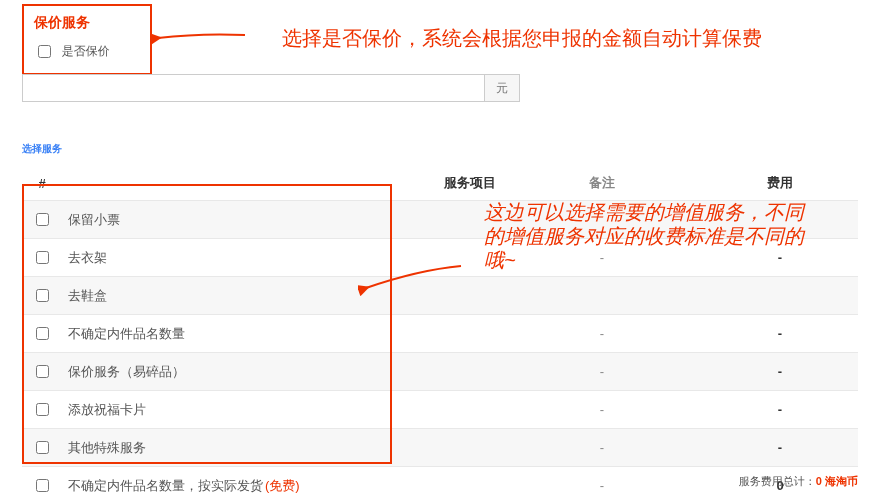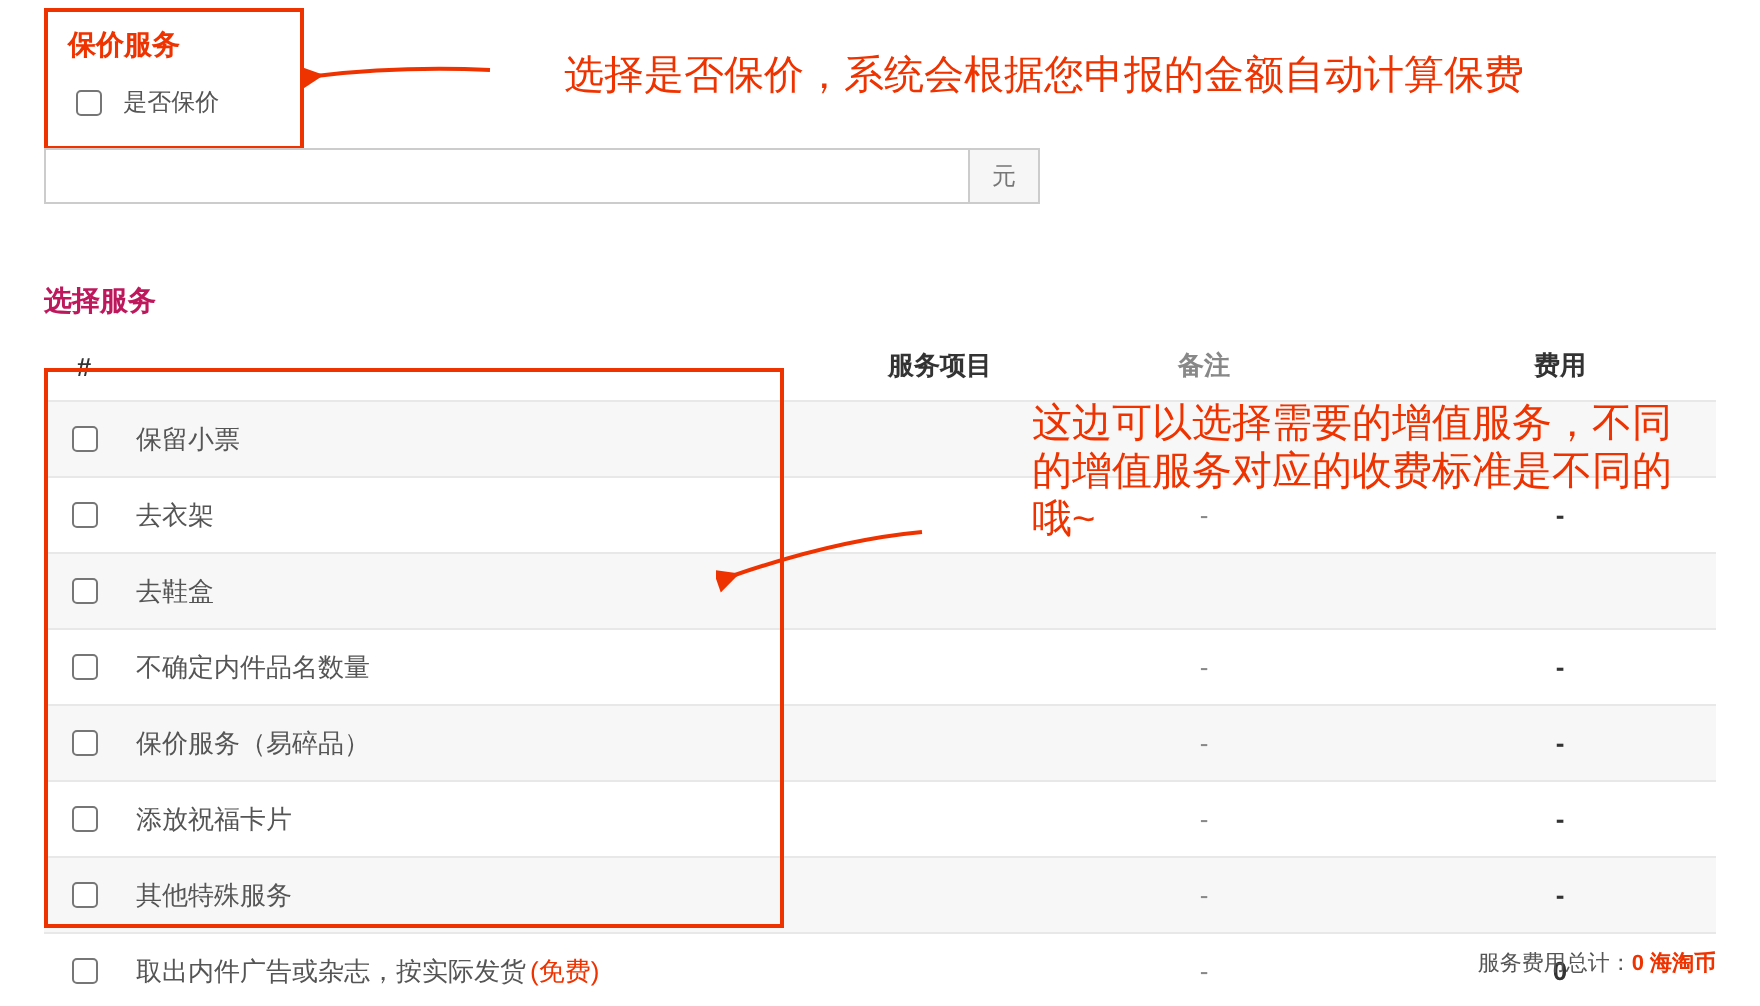--- a/index.html
+++ b/index.html
@@ -23,26 +23,26 @@
     font-size:13px; color:#333; background:#fff; outline:none;
   }
   .amount-row .unit {
     width:36px; height:28px; border:1px solid #ccc; background:#f6f6f6;
     display:flex; align-items:center; justify-content:center; font-size:12px; color:#777;
   }
 
   
   .anno { position:absolute; color:#e30; font-size:20px; line-height:24px; white-space:nowrap;margin-left:34px; }
   .anno1 { left:248px; top:26px; }
-  .anno2 { left:482px; top:200px; text-align:left; }
+  .anno2 { left:450px; top:200px; text-align:left;font-style:italic; }
 
   .arrow-svg { position:absolute; pointer-events:none; }
 
   
-  .svc-title { position:absolute; left:22px; top:142px; color:#be185d; font-weight:bold; font-size:14px; }
+  .svc-title { position:absolute; left:22px; top:142px; color:#3b82f6; font-weight:bold; font-size:10px; }
   .svc-table { position:absolute; left:22px; top:168px; width:836px; border-collapse:collapse; }
   .svc-table th { text-align:right; font-size:13px; font-weight:bold; color:#333; padding:6px 6px 8px 6px; }
   .svc-table th.note, .svc-table th.fee { text-align:center; }
   .svc-table td { padding:9px 6px; font-size:13px; color:#555; }
   .svc-table tbody tr { border-top:1px solid #e8e8e8; }
   .svc-table tbody tr:nth-child(odd) { background:#f7f7f7; }
   .svc-table tbody tr:nth-child(even) { background:#fff; }
   .svc-table .col-chk { width:40px; text-align:center; }
   .svc-table .col-name { width:440px; }
   .svc-table .col-note { width:200px; text-align:center; color:#888; }
@@ -136,21 +136,21 @@
           <td class="col-fee">-</td>
         </tr>
         <tr>
           <td class="col-chk"><input type="checkbox" style=""></td>
           <td class="col-name"><span>其他特殊服务</span></td>
           <td class="col-note">-</td>
           <td class="col-fee">-</td>
         </tr>
         <tr>
           <td class="col-chk"><input type="checkbox" style=""></td>
-          <td class="col-name"><span>取出内件广告或杂志，按实际发货</span><span class="free-tag">(免费)</span></td>
+          <td class="col-name"><span>不确定内件品名数量，按实际发货</span><span class="free-tag">(免费)</span></td>
           <td class="col-note">-</td>
           <td class="col-fee">0</td>
         </tr>
       </tbody>
   </table>
 
   <div class="table-overlay"></div>
 
   <div class="anno anno2" style="width:320px; white-space:normal;">这边可以选择需要的增值服务，不同的增值服务对应的收费标准是不同的哦~</div>
   <svg class="arrow-svg" style="left:358px; top:262px;" width="110" height="40">

